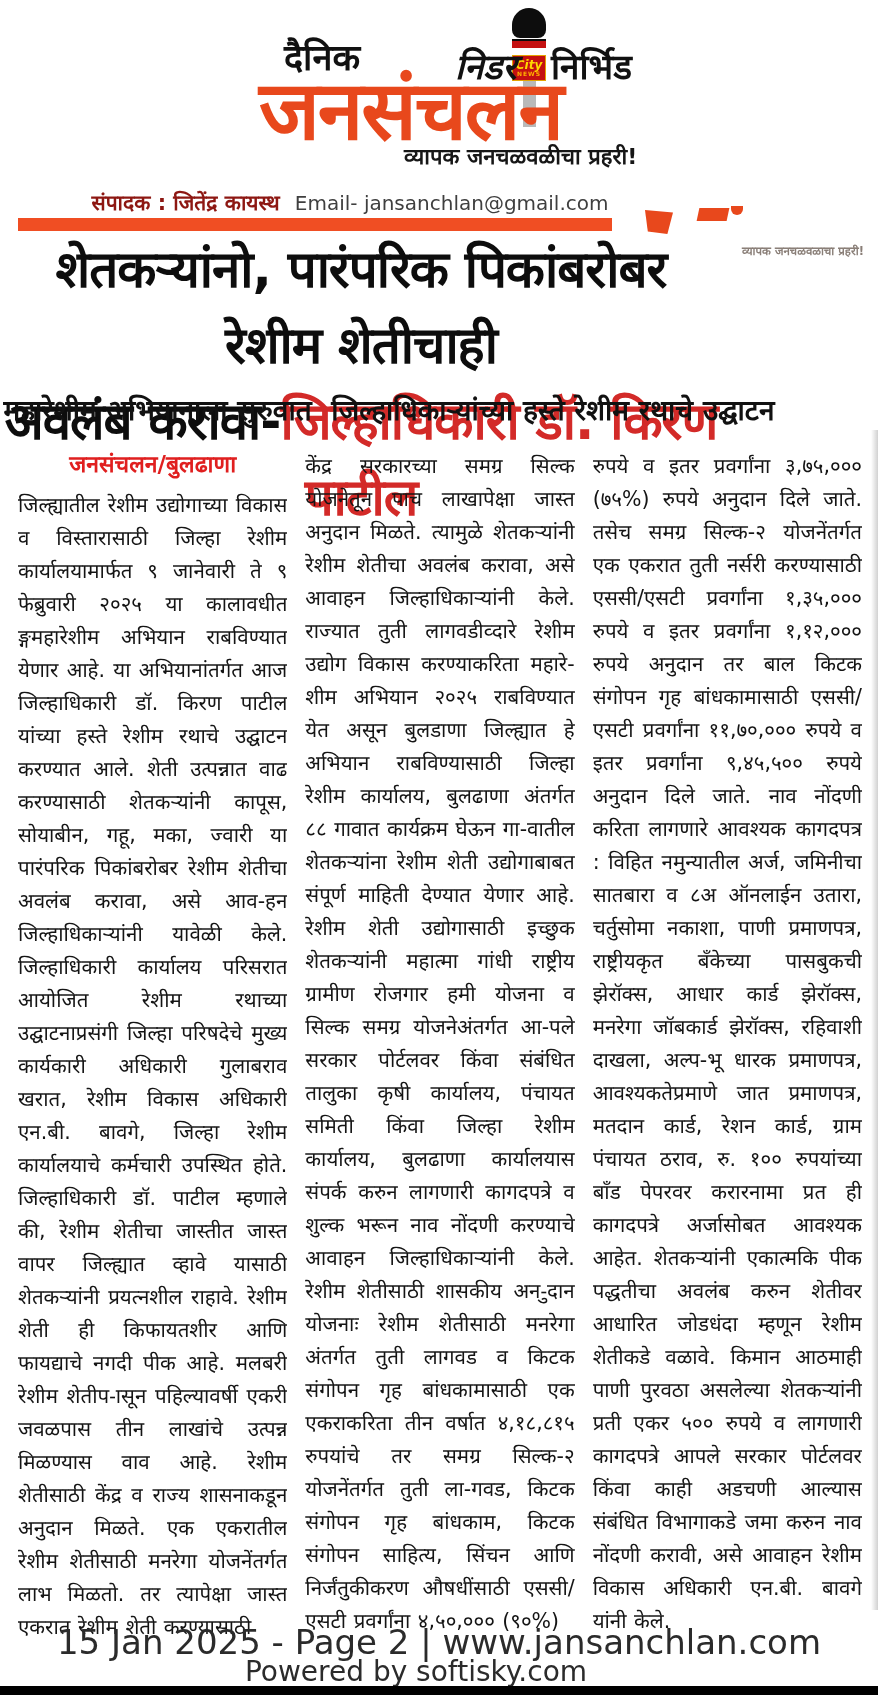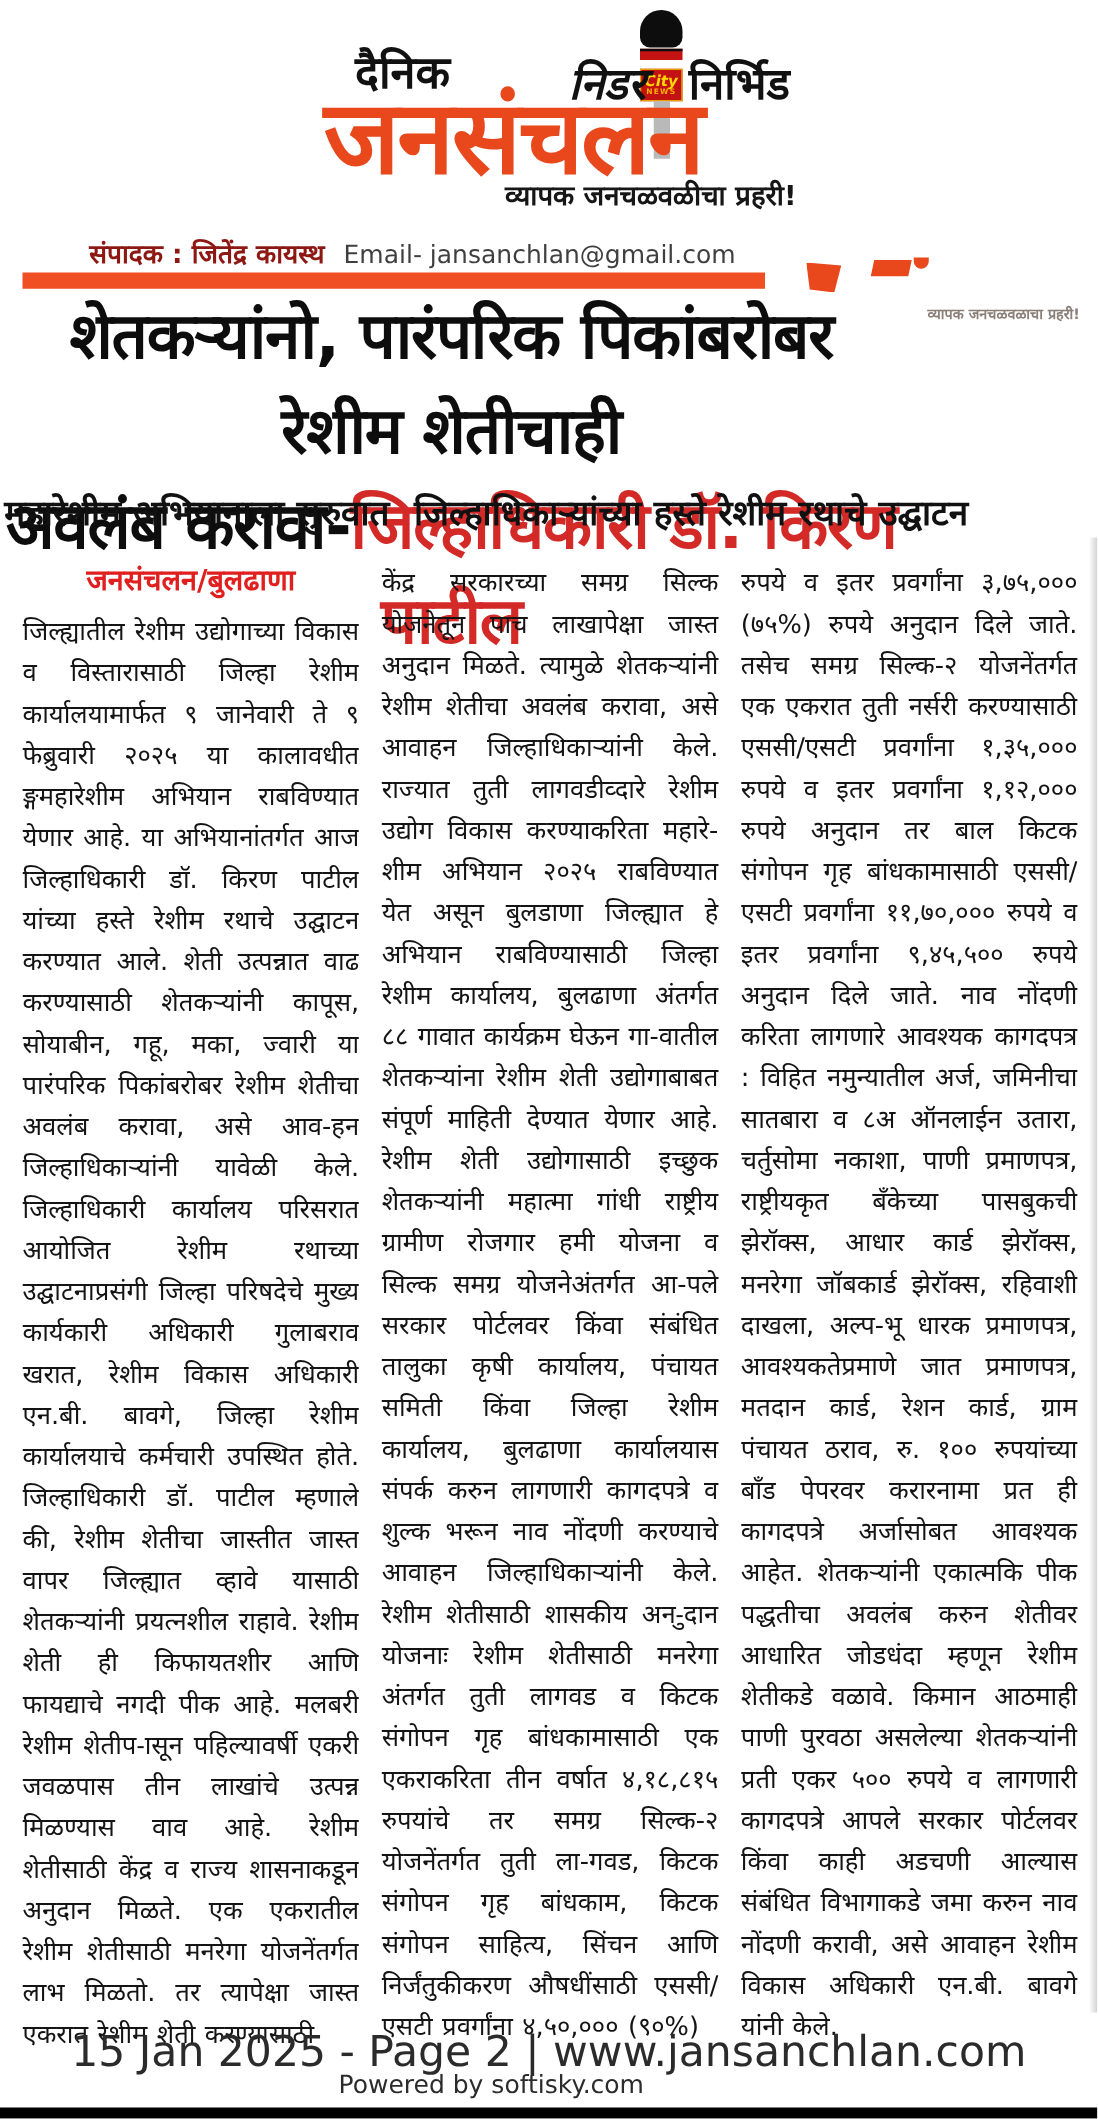--- a/index.html
+++ b/index.html
@@ -42,21 +42,21 @@
   .mic-city{font-size:12px;font-weight:bold;font-style:italic;color:#ffd900;line-height:1;}
   .mic-news{font-size:6px;font-weight:bold;color:#ffb000;line-height:1;letter-spacing:1px;}
   .mic-stem{width:13px;height:46px;background:#b9b9b9;margin:0 auto;}
   .masthead-tagline{
     position:absolute;left:404px;top:140px;width:230px;
     font-size:22px;font-weight:bold;color:#161616;z-index:3;white-space:nowrap;
     text-shadow:0 0 2px #fff,0 0 2px #fff;
   }
   .editor-row{
     position:absolute;left:0;top:188px;width:660px;
-    text-align:center;white-space:nowrap;
+    text-align:center;white-space:nowrap;padding-left:20px;
   }
   .editor-name{font-size:21px;font-weight:bold;color:#8d1712;}
   .editor-email{font-size:20px;color:#3f3f3f;margin-left:10px;}
   
   .orange-bar{position:absolute;left:18px;top:218px;width:594px;height:13px;background:#f04e23;}
   .frag{position:absolute;background:#e8481c;}
   .frag-a{left:645px;top:210px;width:28px;height:24px;clip-path:polygon(0 0,100% 10%,80% 100%,10% 90%);}
   .frag-b{left:698px;top:208px;width:30px;height:13px;transform:skewX(-12deg);}
   .frag-c{left:731px;top:206px;width:12px;height:9px;border-radius:0 0 8px 8px;}
   .frag-tagline{
@@ -93,21 +93,21 @@
     position:absolute;right:0;top:430px;width:7px;height:1180px;
     background:linear-gradient(to right,rgba(0,0,0,0),rgba(0,0,0,0.18));
   }
   
   .footer-meta{
     position:absolute;left:0;top:1622px;width:878px;
     text-align:center;font-size:34px;color:#2b2b2b;
   }
   .footer-powered{
     position:absolute;left:0;top:1655px;width:786px;
-    text-align:center;font-size:20px;color:#2b2b2b;
+    text-align:center;font-size:28px;color:#2b2b2b;padding-left:23px;
   }
   .bottom-bar{position:absolute;left:0;bottom:0;width:878px;height:9px;background:#000;}
 </style>
 </head>
 <body>
 
 <div class="page">
 
   <div class="daily-label">दैनिक</div>
   <div class="logo-text">जनसंचलन</div>

